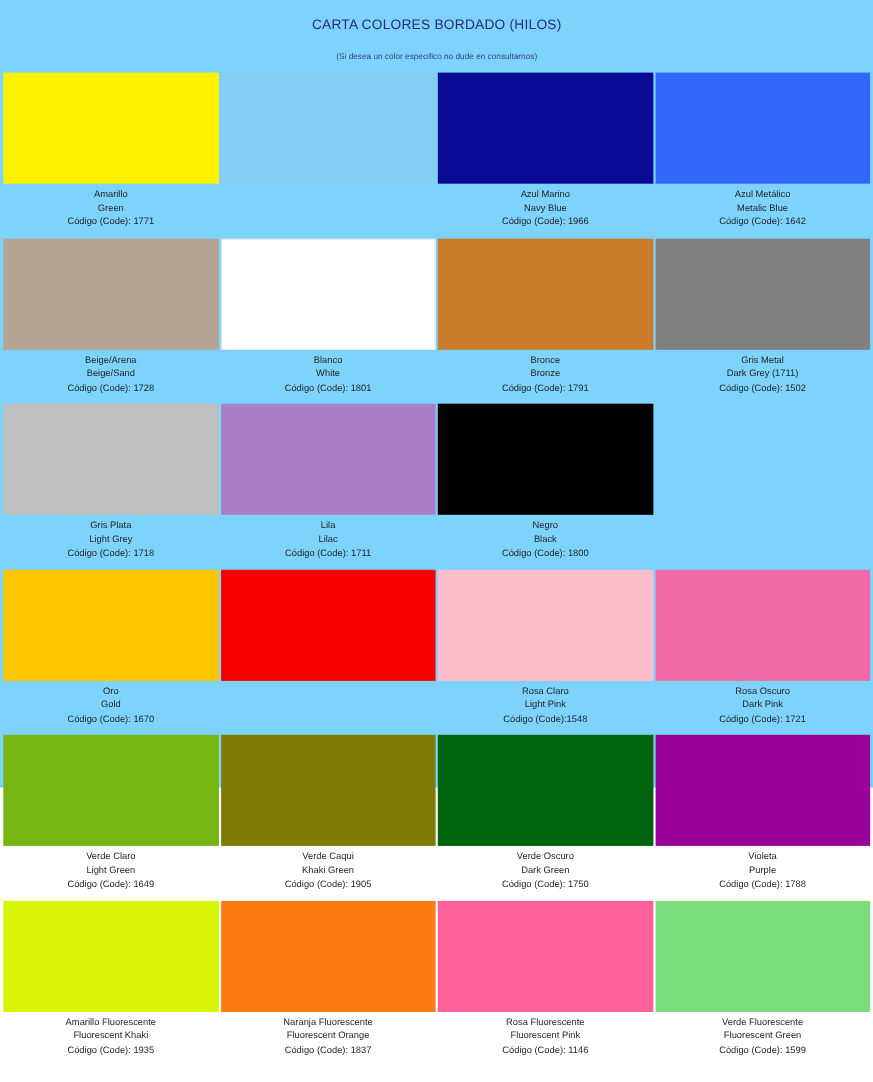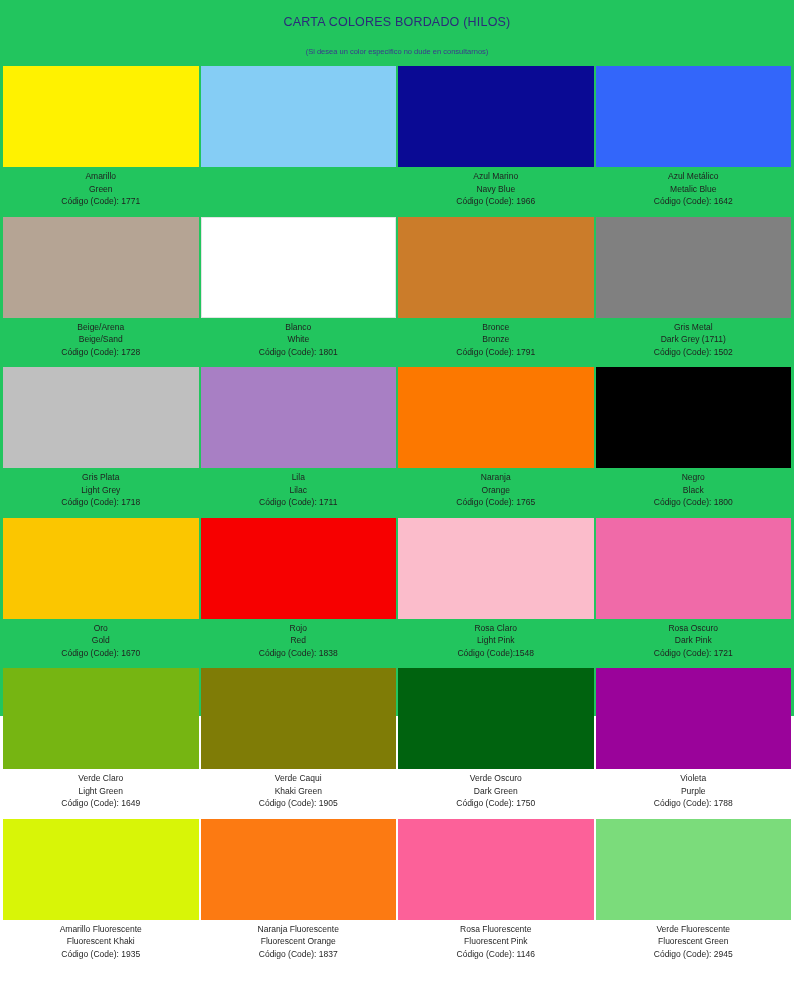--- a/index.html
+++ b/index.html
@@ -12,21 +12,21 @@
     height: 984px;
     font-family: "Liberation Sans", sans-serif;
     color: #222222;
     overflow: hidden;
   }
   .page {
     width: 794px;
     height: 716px;
     position: relative;
     box-sizing: border-box;
-    background: #22c55e;
+    background: #7dd3fc;
   }
   .header {
     text-align: center;
     padding-top: 15px;
   }
   .chart-title {
     font-size: 12.5px;
     color: #2b2b7a;
     letter-spacing: 0.2px;
     line-height: 14px;
@@ -165,52 +165,39 @@
         </div>
         <div class="color-cell">
           <div class="swatch" style="background: rgb(168, 127, 196);"></div>
           <div class="labels">
             <div class="name-es">Lila</div>
             <div class="name-en">Lilac</div>
             <div class="code">Código (Code): 1711</div>
           </div>
         </div>
         <div class="color-cell">
-          <div class="swatch" style="background: rgb(252, 120, 0);"></div>
-          <div class="labels">
-            <div class="name-es">Naranja</div>
-            <div class="name-en">Orange</div>
-            <div class="code">Código (Code): 1765</div>
-          </div>
-        </div>
-        <div class="color-cell">
           <div class="swatch" style="background: rgb(0, 0, 0);"></div>
           <div class="labels">
             <div class="name-es">Negro</div>
             <div class="name-en">Black</div>
             <div class="code">Código (Code): 1800</div>
           </div>
         </div>
       </div>
       <div class="color-row">
         <div class="color-cell">
           <div class="swatch" style="background: rgb(251, 198, 0);"></div>
           <div class="labels">
             <div class="name-es">Oro</div>
             <div class="name-en">Gold</div>
             <div class="code">Código (Code): 1670</div>
           </div>
         </div>
         <div class="color-cell">
           <div class="swatch" style="background: rgb(247, 0, 0);"></div>
-          <div class="labels">
-            <div class="name-es">Rojo</div>
-            <div class="name-en">Red</div>
-            <div class="code">Código (Code): 1838</div>
-          </div>
         </div>
         <div class="color-cell">
           <div class="swatch" style="background: rgb(251, 188, 203);"></div>
           <div class="labels">
             <div class="name-es">Rosa Claro</div>
             <div class="name-en">Light Pink</div>
             <div class="code">Código (Code):1548</div>
           </div>
         </div>
         <div class="color-cell">
@@ -279,19 +266,19 @@
             <div class="name-es">Rosa Fluorescente</div>
             <div class="name-en">Fluorescent Pink</div>
             <div class="code">Código (Code): 1146</div>
           </div>
         </div>
         <div class="color-cell">
           <div class="swatch" style="background: rgb(123, 220, 123);"></div>
           <div class="labels">
             <div class="name-es">Verde Fluorescente</div>
             <div class="name-en">Fluorescent Green</div>
-            <div class="code">Código (Code): 2945</div>
+            <div class="code">Código (Code): 1599</div>
           </div>
         </div>
       </div>
     </div>
 
 </div>
 
 </body></html>

